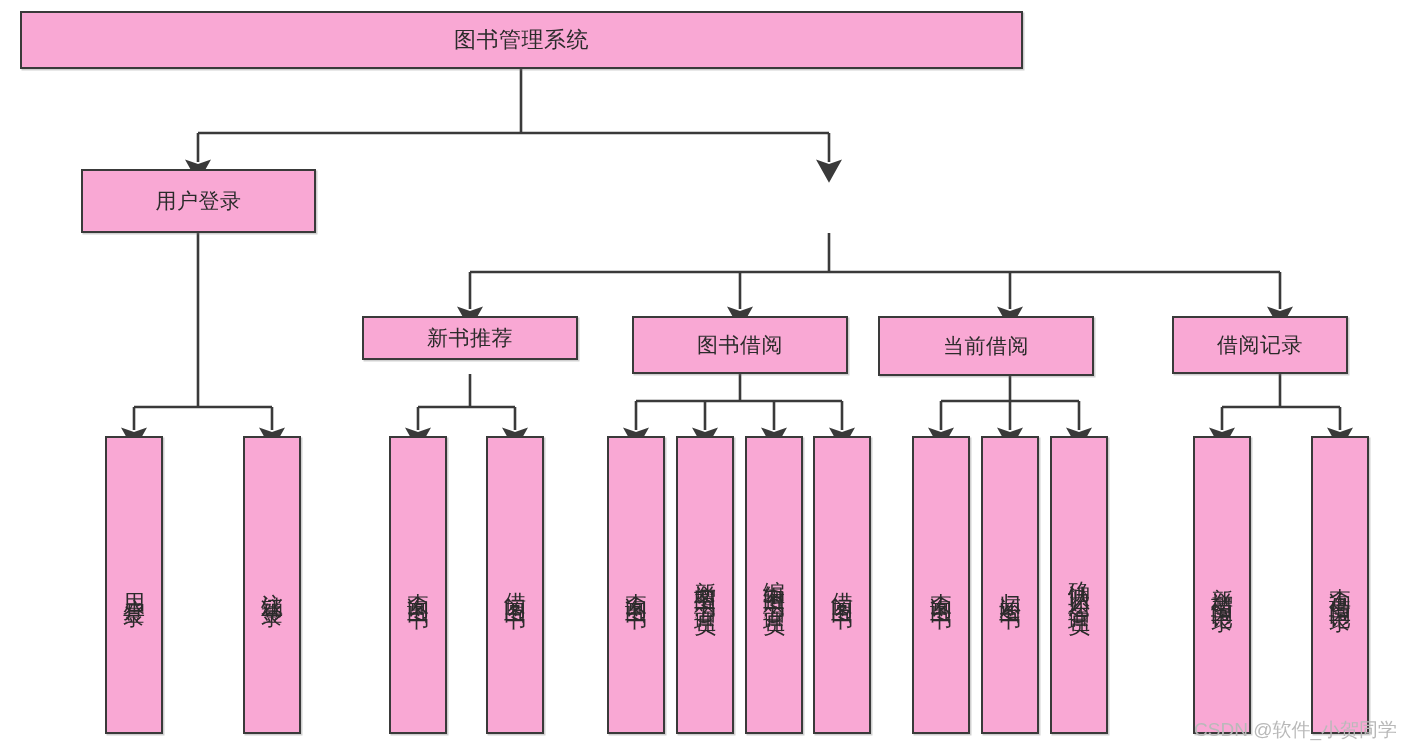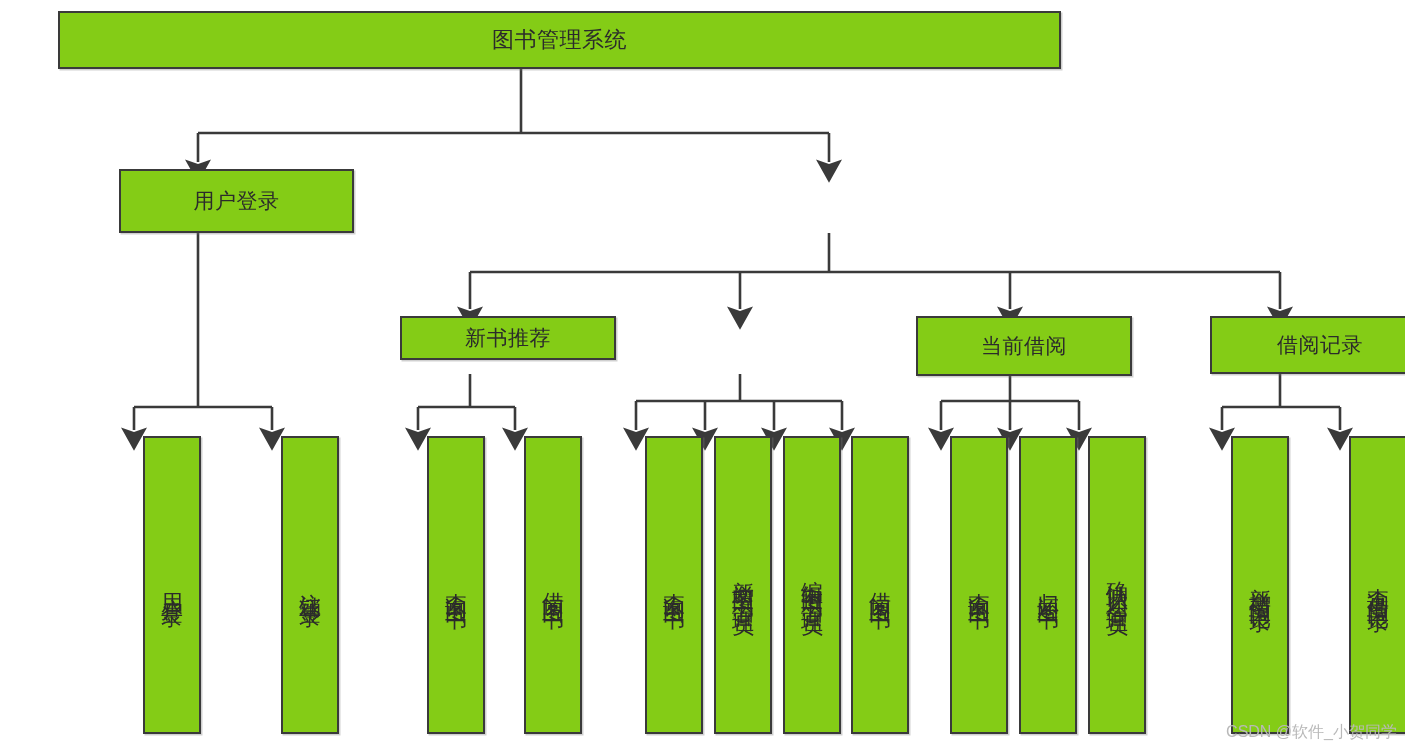--- a/index.html
+++ b/index.html
@@ -22,27 +22,26 @@
     position: absolute;
     left: 0;
     top: 0;
     width: 1405px;
     height: 747px;
     pointer-events: none;
   }
   .node {
     position: absolute;
     box-sizing: border-box;
-    background: #84cc16;
+    background: #f9a8d4;
     border: 2.5px solid #3a3a3a;
     display: flex;
     align-items: center;
     justify-content: center;
     box-shadow: 1.5px 1.5px 0 rgba(120,120,120,0.35);
-    margin-left: 38px;
   }
   .node-label {
     color: #2b2b2b;
     font-size: 21px;
     line-height: 1.28;
     letter-spacing: 0.5px;
     white-space: nowrap;
     text-align: center;
   }
   .node.vertical .node-label {
@@ -54,21 +53,21 @@
     white-space: normal;
   }
   .node.root .node-label {
     font-size: 22px;
   }
   #watermark {
     position: absolute;
     right: 8px;
     bottom: 4px;
     color: #b9b9b9;
-    font-size: 16px;
+    font-size: 19px;
     white-space: nowrap;
     user-select: none;
   }
 </style>
 </head>
 <body>
 
 <div id="diagram-canvas">
 
   <svg id="edges-layer" width="1405" height="747" viewBox="0 0 1405 747">
@@ -127,26 +126,29 @@
 
   <div class="node" style="left:81px; top:169px; width:235px; height:64px;">
     <span class="node-label">用户登录</span>
   </div>
 
 
   <div class="node" style="left:362px; top:316px; width:216px; height:44px;">
     <span class="node-label">新书推荐</span>
   </div>
 
+  <div class="node" style="left:632px; top:316px; width:216px; height:58px;">
+    <span class="node-label">图书借阅</span>
+  </div>
 
   <div class="node" style="left:878px; top:316px; width:216px; height:60px;">
     <span class="node-label">当前借阅</span>
   </div>
 
-  <div class="node" style="left:1172px; top:316px; width:220px; height:58px;">
+  <div class="node" style="left:1172px; top:316px; width:176px; height:58px;">
     <span class="node-label">借阅记录</span>
   </div>
 
   <div class="node vertical" style="left:105px; top:436px; width:58px; height:298px;">
     <span class="node-label">用户登录</span>
   </div>
   <div class="node vertical" style="left:243px; top:436px; width:58px; height:298px;">
     <span class="node-label">注销登录</span>
   </div>
 

